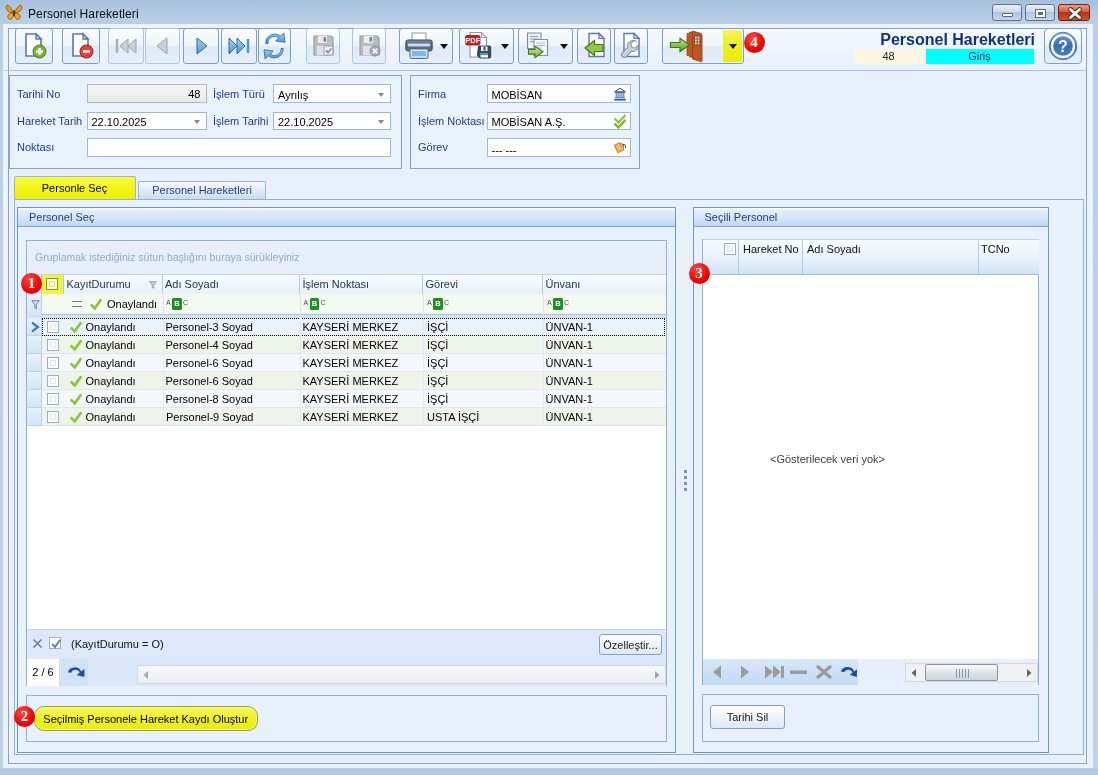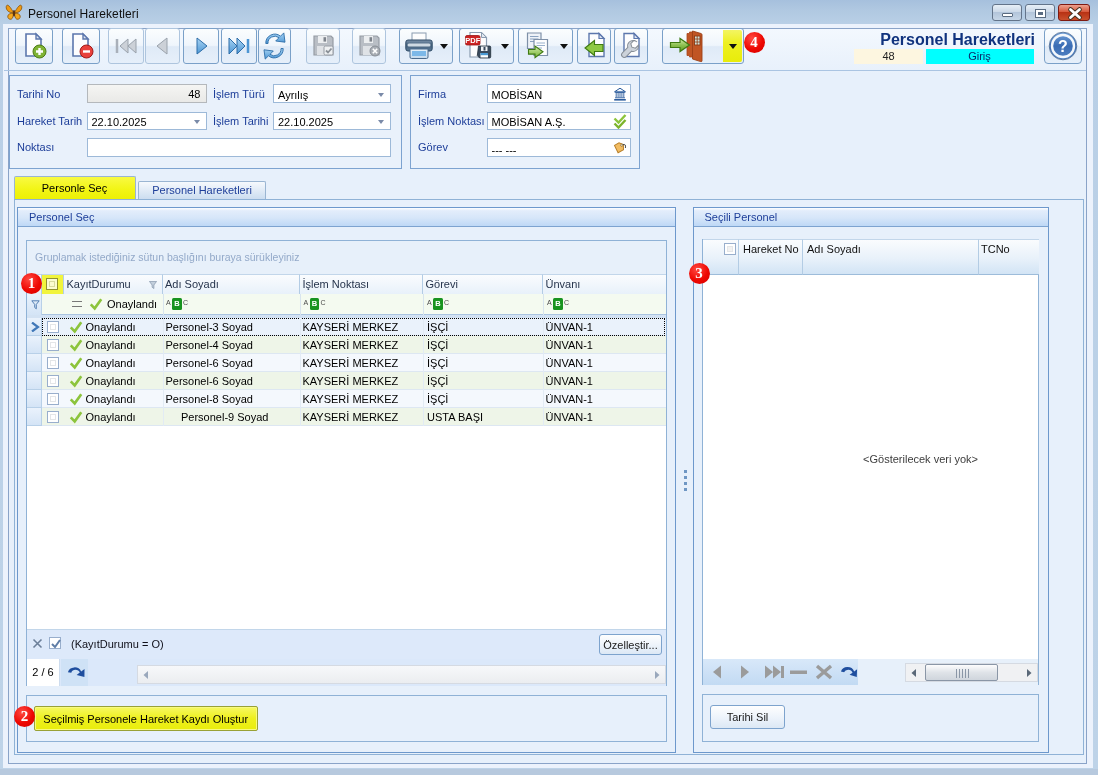--- a/index.html
+++ b/index.html
@@ -401,23 +401,23 @@
     <span style="left:260.5px">KAYSERİ MERKEZ</span>
     <span style="left:385px">İŞÇİ</span>
     <span style="left:503.5px">ÜNVAN-1</span>
 </div>
 <div class="row" style="top:407.5px;background:#eef5e8">
  <div class="cbx" style="left:5px;top:3px"></div>
  <svg class="chk" viewBox="0 0 16 16">
       <path d="M2 8.5 l4.5 4.5 L14 2.5" stroke="#8cc43c" stroke-width="3" fill="none"></path>
     </svg>
  <span style="left:43.5px">Onaylandı</span>
-    <span style="left:139px">Personel-9 Soyad</span>
+    <span style="left:124px">Personel-9 Soyad</span>
     <span style="left:260.5px">KAYSERİ MERKEZ</span>
-    <span style="left:385px">USTA BAŞI</span>
+    <span style="left:385px">USTA İŞÇİ</span>
     <span style="left:503.5px">ÜNVAN-1</span>
 </div>
 <div class="abs" style="left:27px;top:317.5px;width:15px;height:108px">
  <div class="ind" style="top:0"><svg width="11" height="10" viewBox="0 0 11 10" style="margin:4px 0 0 3px">
         <path d="M2 0.5 L8 5 L2 9.5" stroke="#4178b8" stroke-width="2.2" fill="none"></path>
       </svg></div>
  <div class="ind" style="top:18px"></div>
     <div class="ind" style="top:36px"></div>
  <div class="ind" style="top:54px"></div>
     <div class="ind" style="top:72px"></div>
@@ -450,39 +450,39 @@
   <svg class="abs" style="left:5px;top:5px" width="6" height="8" viewBox="0 0 6 8">
         <path d="M5 0 L0.5 4 L5 8 z" fill="#9aa8bc"></path>
       </svg>
   <svg class="abs" style="right:5px;top:5px" width="6" height="8" viewBox="0 0 6 8">
         <path d="M1 0 L5.5 4 L1 8 z" fill="#9aa8bc"></path>
       </svg>
  </div>
 </div>
 
 <div class="abs" style="left:26px;top:695px;width:641px;height:47px;border:1px solid #8fb2d6"></div>
-<div class="abs" style="left:33.5px;top:705.5px;width:224.5px;height:25px;border:1px solid #99a135;border-radius:2px;
+<div class="abs" style="left:33.5px;top:705.5px;width:224.5px;height:25px;border:1px solid #99a135;border-radius:10px;
 background:linear-gradient(180deg,#f6f863 0,#eef01e 50%,#e9ed0c 100%);text-align:center;line-height:24px;color:#000;white-space:nowrap;box-shadow:inset 0 0 0 1px #f8fa80">Seçilmiş Personele Hareket Kaydı Oluştur</div>
 <div class="abs redc" style="left:21px;top:272.5px">1</div>
 <div class="abs redc" style="left:14px;top:706px">2</div>
 
 <div class="abs" style="left:683.5px;top:470px;width:3.5px;height:24px;
 background:repeating-linear-gradient(180deg,#6f97c4 0,#6f97c4 3px,transparent 3px,transparent 6px)"></div>
 
 <div class="abs grp" style="left:692.5px;top:207px;width:356px;height:546px">
  <div class="grphdr">Seçili Personel</div>
 </div>
 <div class="abs" style="left:702px;top:239px;width:337px;height:446px;border:1px solid #8fb2d6;background:#fff"></div>
 <div class="abs hcell" style="left:703px;top:239px;width:36px">
  <div class="cbx" style="left:21px;top:3px;background:#f2f2f2"></div>
   </div>
 <div class="abs hcell" style="left:739px;top:239px;width:64px;color:#111;line-height:19px;padding-left:4px;white-space:nowrap">Hareket No</div>
 <div class="abs hcell" style="left:803px;top:239px;width:176px;color:#111;line-height:19px;padding-left:4px">Adı Soyadı</div>
 <div class="abs hcell" style="left:979px;top:239px;width:60px;border-right:none;color:#111;line-height:19px;padding-left:2px">TCNo</div>
-<div class="abs" style="left:738px;top:453px;width:240px;text-align:right;color:#3c3c3c">&lt;Gösterilecek veri yok&gt;</div>
+<div class="abs" style="left:770px;top:453px;width:240px;text-align:left;color:#3c3c3c">&lt;Gösterilecek veri yok&gt;</div>
 
 <div class="abs" style="left:703px;top:659px;width:335px;height:25.5px;background:#e7f0fa">
  <div class="abs" style="left:0;top:0;width:155px;height:25.5px;background:linear-gradient(180deg,#d8e8f9 0,#c2daf3 100%)"></div>
  <svg class="abs" style="left:6px;top:5px" width="152px" height="16" viewBox="0 0 152 16">
   <path d="M12 1.5 L4 8 L12 14.5 z" fill="#9b9b9b"></path>
   <path d="M32 1.5 L40 8 L32 14.5 z" fill="#9b9b9b"></path>
   <path d="M56 1.5 L64 8 L56 14.5 z M64 1.5 L72 8 L64 14.5 z" fill="#9b9b9b"></path>
       <rect x="72" y="2" width="3" height="12" fill="#9b9b9b"></rect>
   <rect x="81" y="6.5" width="17" height="3.5" fill="#9b9b9b"></rect>
   <path d="M108 2 l14 12 m0 -12 l-14 12" stroke="#9b9b9b" stroke-width="3.4"></path>

